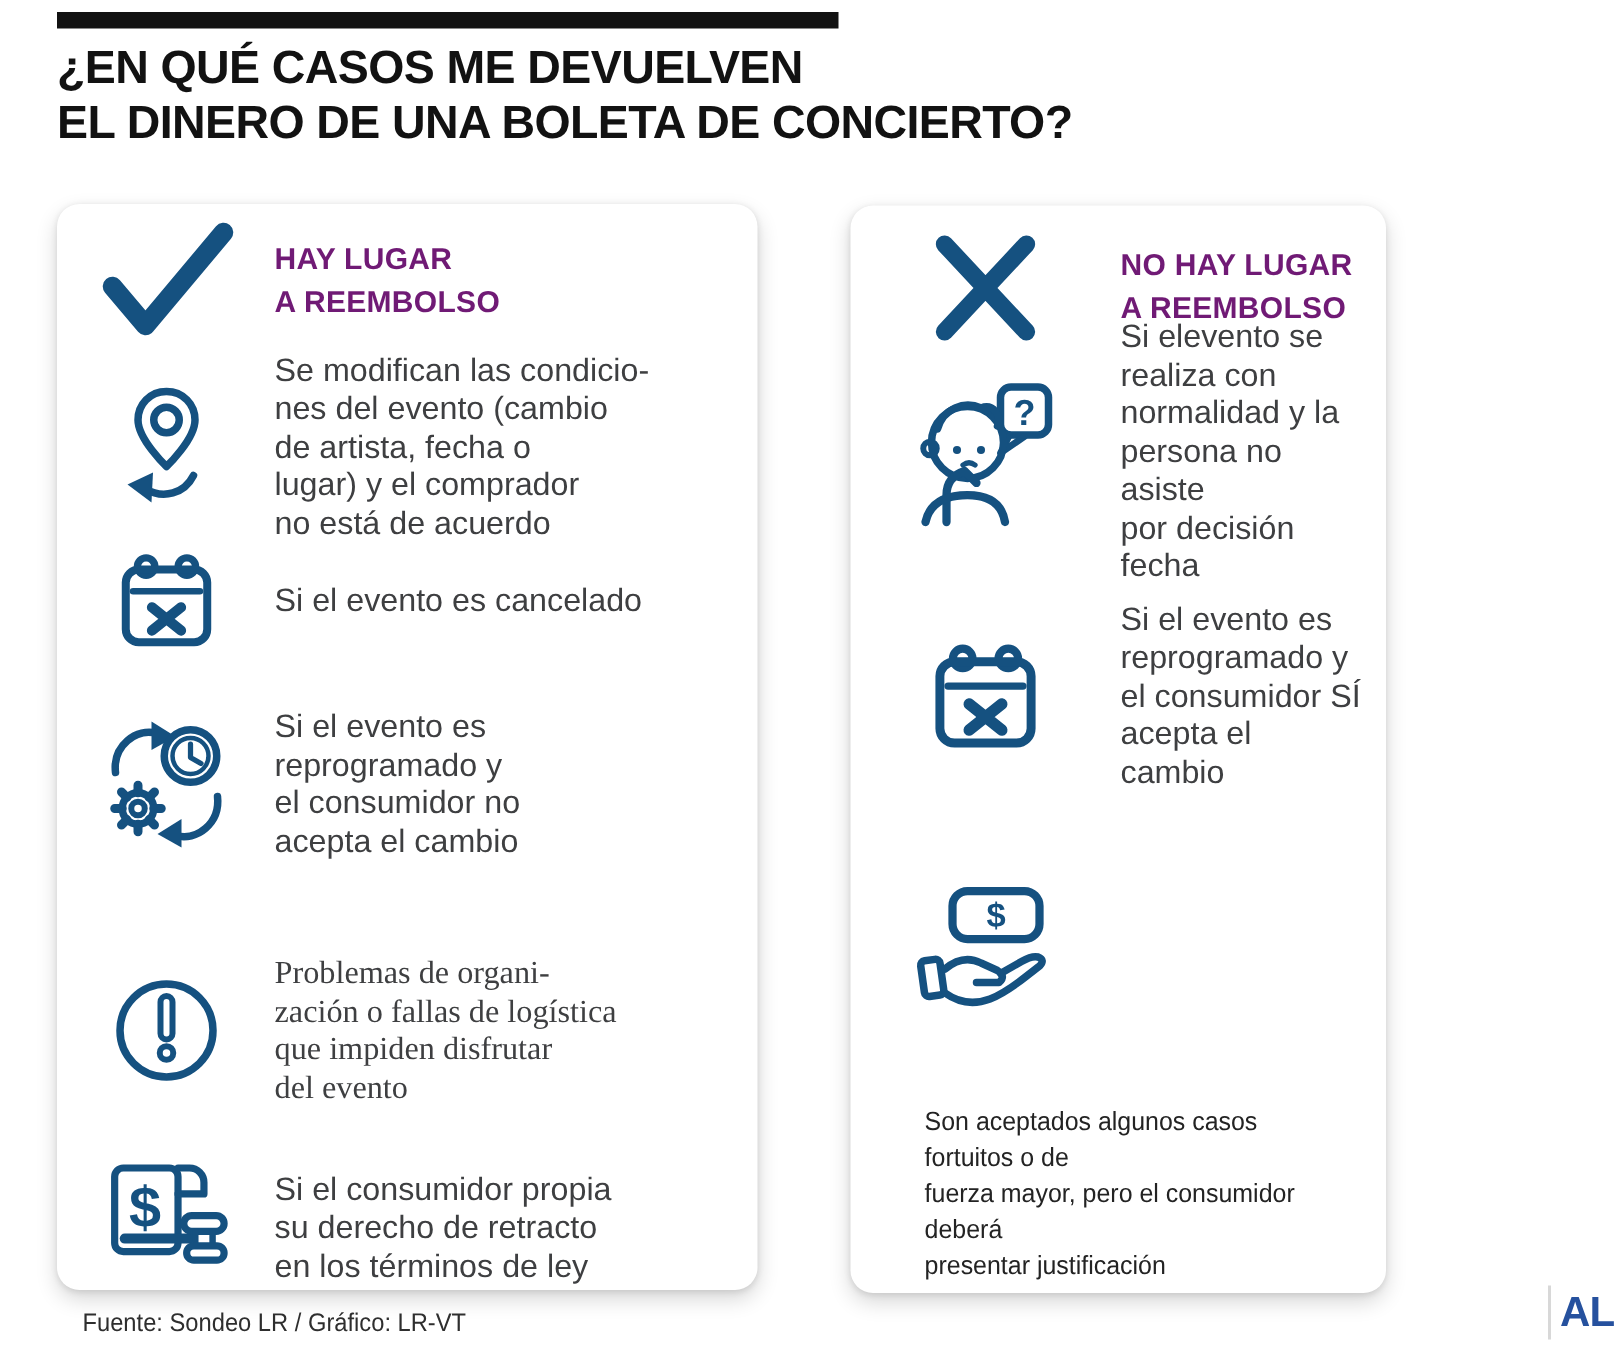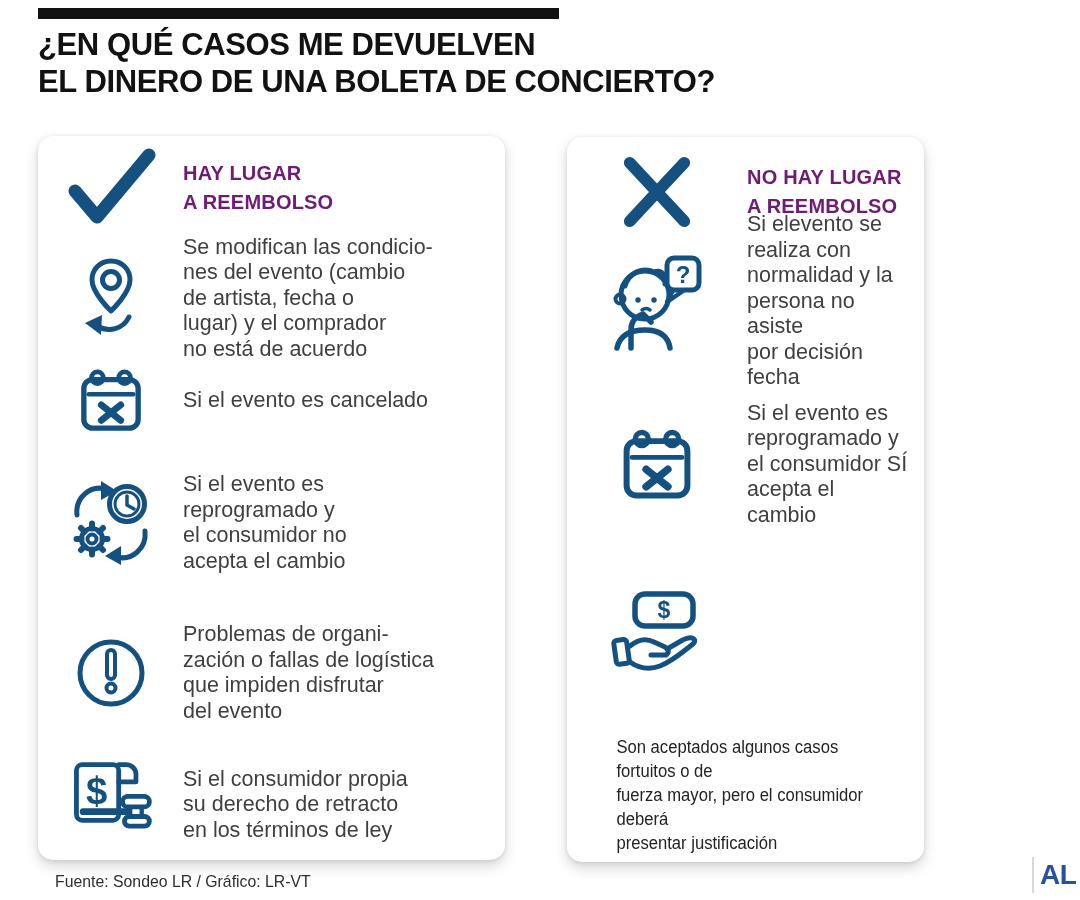--- a/index.html
+++ b/index.html
@@ -32,21 +32,21 @@
   .heading {
     flex:1; font-size:20px; font-weight:700; color:#701a75;
     line-height:29px; white-space:pre-line; letter-spacing:0.2px;
   }
 
   
   .card.left .r-header { margin-top:12px; height:80px; }
   .card.left .r1 { margin-top:0;  height:78px; }
   .card.left .r2 { margin-top:7px;  height:127px; }
   .card.left .r3 { margin-top:32px; height:102px; }
-  .card.left .r4 { margin-top:48px; height:102px; }
+  .card.left .r4 { margin-top:62px; height:102px;font-family:Liberation Serif, serif; }
   .card.left .r5 { margin-top:31px; height:100px; }
 
   
   .card.right .r-header { margin-top:15px; height:80px; }
   .card.right .r1 { margin-top:6px;  height:127px; }
   .card.right .r2 { margin-top:36px; height:127px; }
   .card.right .r3 { margin-top:40px; height:127px; }
 
   .note {
     margin-top:40px; padding-left:52px; padding-right:30px;

